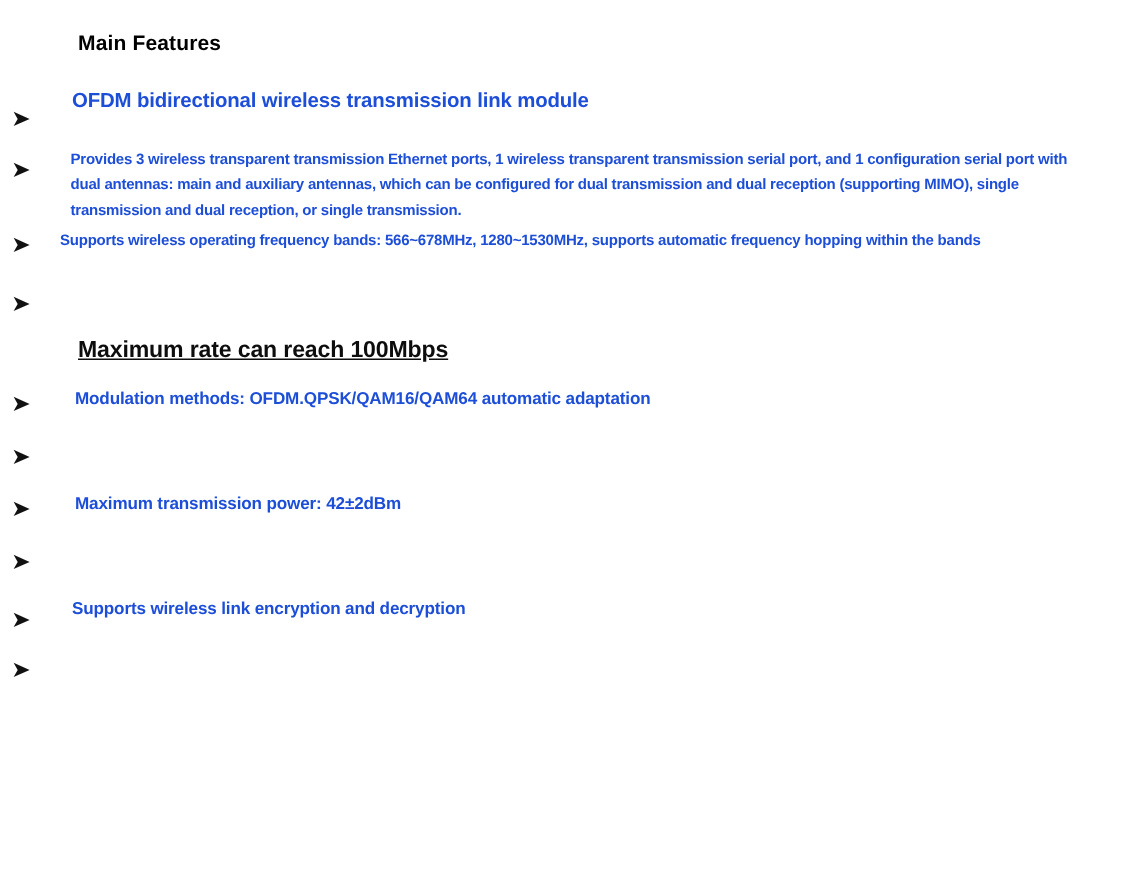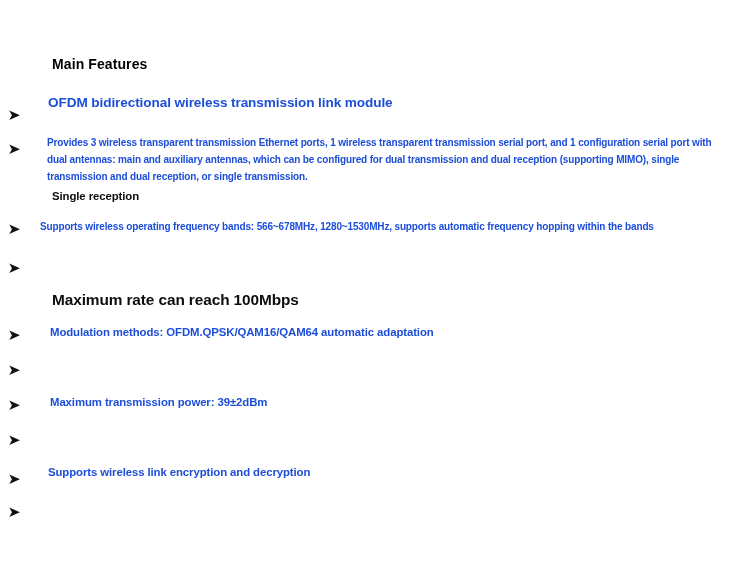--- a/index.html
+++ b/index.html
@@ -17,21 +17,20 @@
     color: #000000;
     -webkit-font-smoothing: antialiased;
   }
 
   .page {
     position: relative;
     width: 750px;
     height: 483px;
     background: #ffffff;
     padding: 12px;
-    margin-top: 36px;
   }
 
   
   .doc-title {
     position: absolute;
     left: 52px;
     top: 20px;
     font-size: 14px;
     font-weight: bold;
     letter-spacing: 0.1px;
@@ -70,21 +69,21 @@
     margin-left: 48px;
     padding-right: 18px;
     font-weight: bold;
     color: #1d4ed8;
   }
 
   
   .sz-lg  { font-size: 13.6px; line-height: 17.5px; letter-spacing: -0.1px; }
   .sz-md  { font-size: 10px; line-height: 17px;   letter-spacing: -0.15px; }
   .sz-sm  { font-size: 11.4px; line-height: 16px;   letter-spacing: -0.1px; }
-  .sz-xl  { font-size: 15.4px; line-height: 20px;   letter-spacing: -0.1px; }
+  .sz-xl  { font-size: 15.4px; line-height: 20px;   letter-spacing: -0.1px; text-decoration: underline; }
 
   .cont-line {
     display: block;
     font-weight: bold;
     color: #0d0d0d;
   }
 
   
   .r1  { height: 40px; }
   .r1 .bullet { top: 14px; }
@@ -143,23 +142,20 @@
     <div class="feature r1">
       <span class="bullet">➤</span>
       <span class="ftext sz-lg">OFDM bidirectional wireless transmission link module</span>
     </div>
 
     <div class="feature r2">
       <span class="bullet">➤</span>
       <span class="ftext sz-md">Provides 3 wireless transparent transmission Ethernet ports, 1 wireless transparent transmission serial port, and 1 configuration serial port with dual antennas: main and auxiliary antennas, which can be configured for dual transmission and dual reception (supporting MIMO), single transmission and dual reception, or single transmission.</span>
     </div>
 
-    <div class="feature r2b">
-      <span class="ftext sz-sm cont-line">Single reception</span>
-    </div>
 
     <div class="feature r3">
       <span class="bullet">➤</span>
       <span class="ftext sz-md">Supports wireless operating frequency bands: 566~678MHz, 1280~1530MHz, supports automatic frequency hopping within the bands</span>
     </div>
 
     <div class="feature r4">
       <span class="bullet">➤</span>
     </div>
 
@@ -171,21 +167,21 @@
       <span class="bullet">➤</span>
       <span class="ftext sz-sm">Modulation methods: OFDM.QPSK/QAM16/QAM64 automatic adaptation</span>
     </div>
 
     <div class="feature r6">
       <span class="bullet">➤</span>
     </div>
 
     <div class="feature r7">
       <span class="bullet">➤</span>
-      <span class="ftext sz-sm">Maximum transmission power: 39±2dBm</span>
+      <span class="ftext sz-sm">Maximum transmission power: 42±2dBm</span>
     </div>
 
     <div class="feature r8">
       <span class="bullet">➤</span>
     </div>
 
     <div class="feature r9">
       <span class="bullet">➤</span>
       <span class="ftext sz-sm">Supports wireless link encryption and decryption</span>
     </div>

